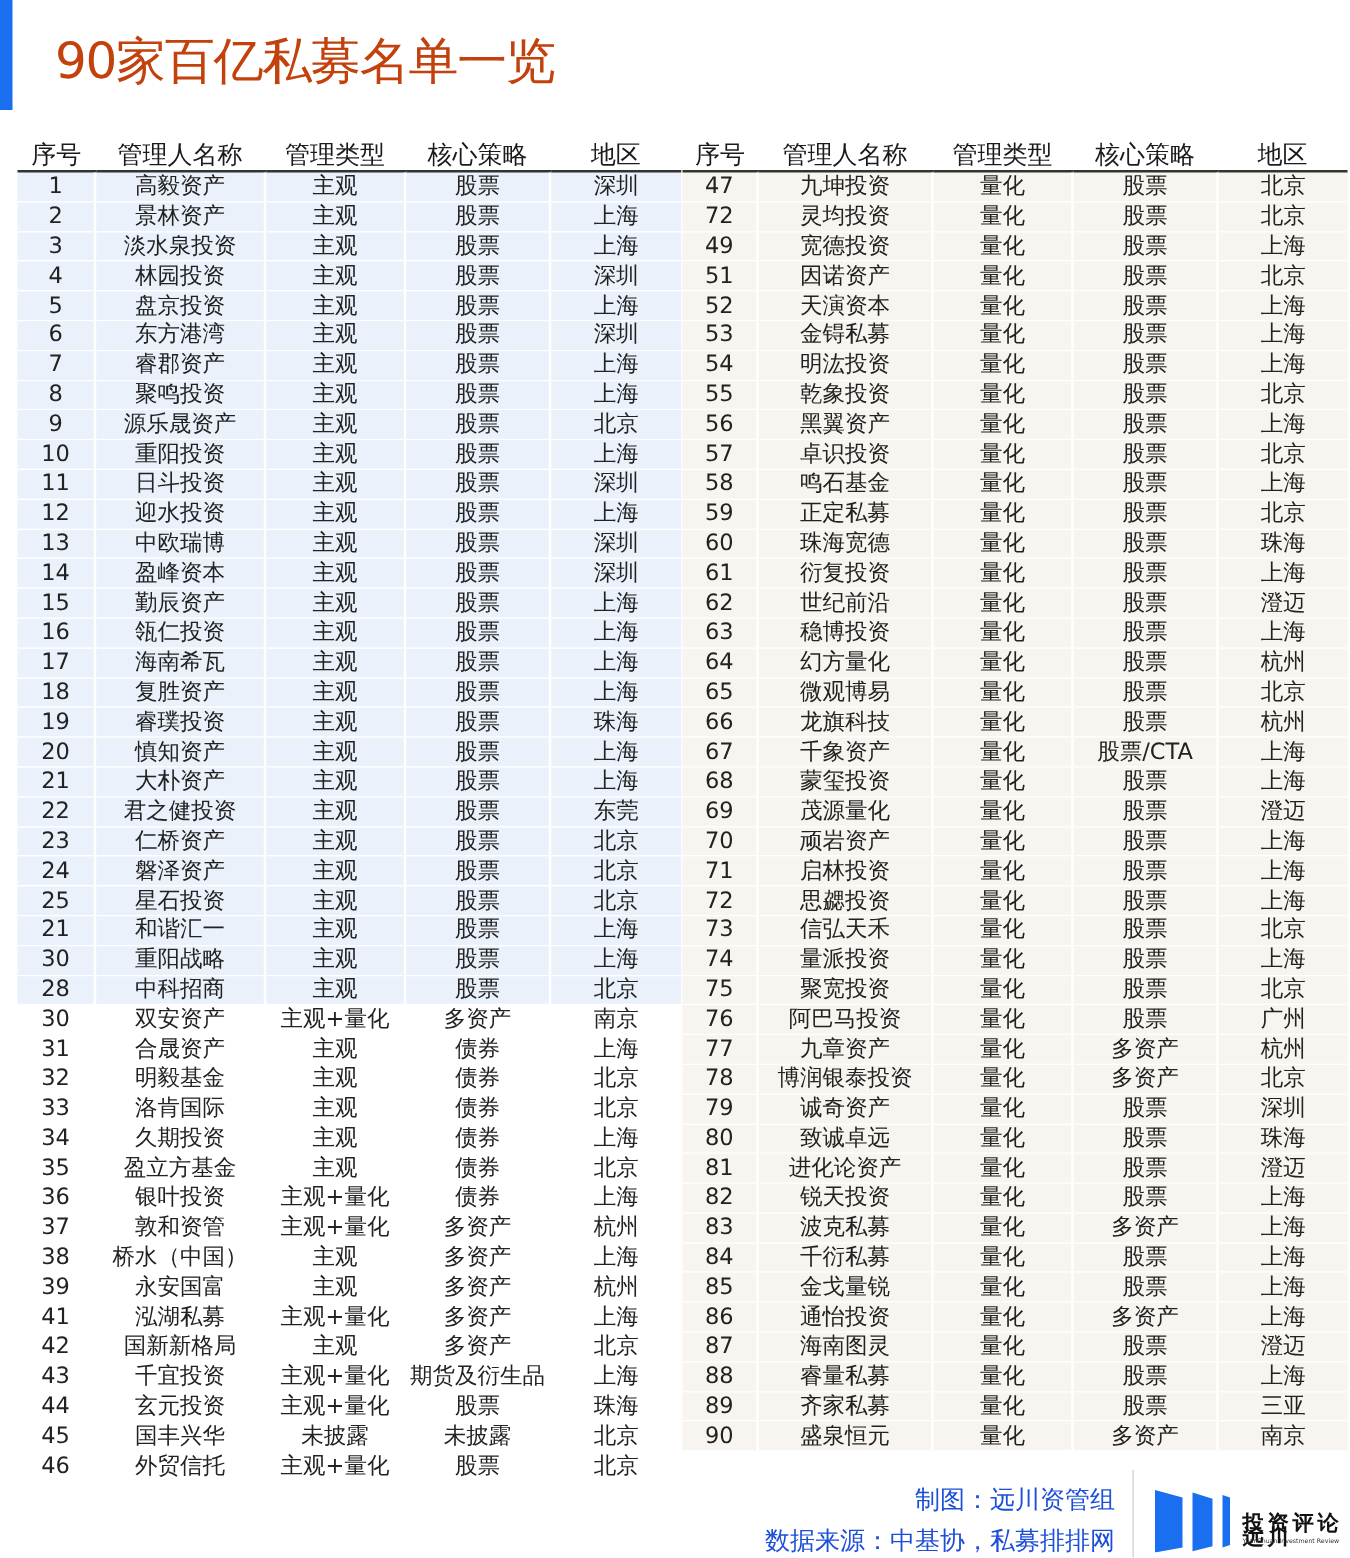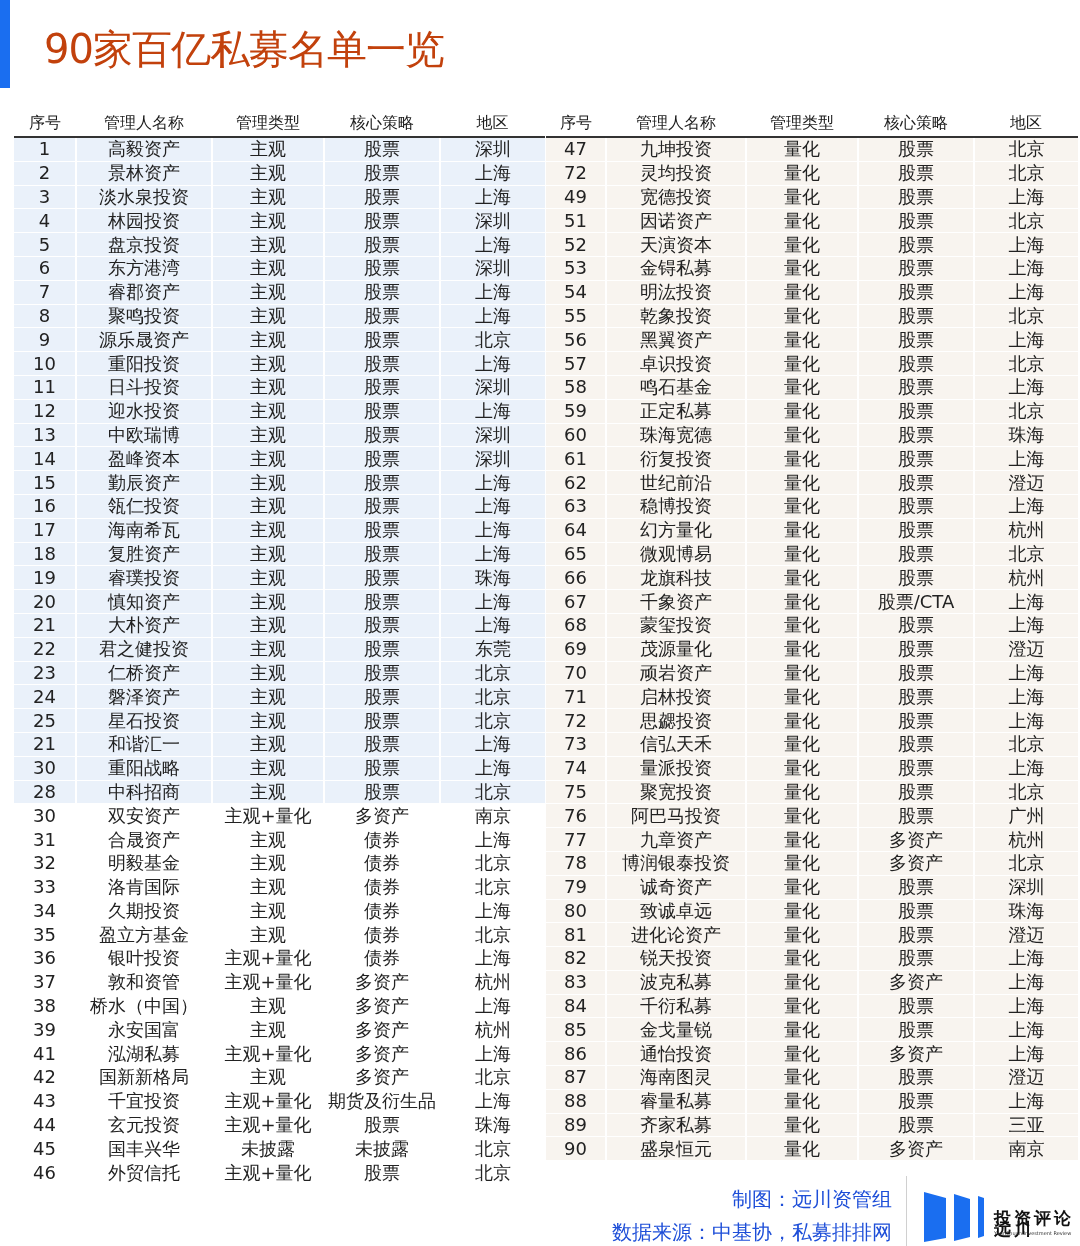--- a/index.html
+++ b/index.html
@@ -18,21 +18,21 @@
     position: absolute; left: 24px; top: 14px;
     font-size: 40px; line-height: 70px; font-weight: 500; color: #c2410c;
     letter-spacing: -1px;
     margin-left: 20px;
   }
   .table {
     position: absolute; border-collapse: collapse; table-layout: fixed;
     font-size: 18px;
   }
   .table th {
-    font-weight: normal; font-size: 16px; height: 26px; line-height: 26px;
+    font-weight: normal; font-size: 20px; height: 26px; line-height: 26px;
     padding: 0; text-align: center; border-bottom: 2px solid #333;
     background: #ffffff;
   }
   .table td {
     height: 22.8px; line-height: 22px; padding: 0; text-align: center;
     white-space: nowrap; color: #222;
     border-right: 2px solid #ffffff; border-bottom: 1px solid #ffffff;
   }
   .table td:last-child { border-right: none; }
   #left-table { left: 14px; top: 110px; width: 531px; }

